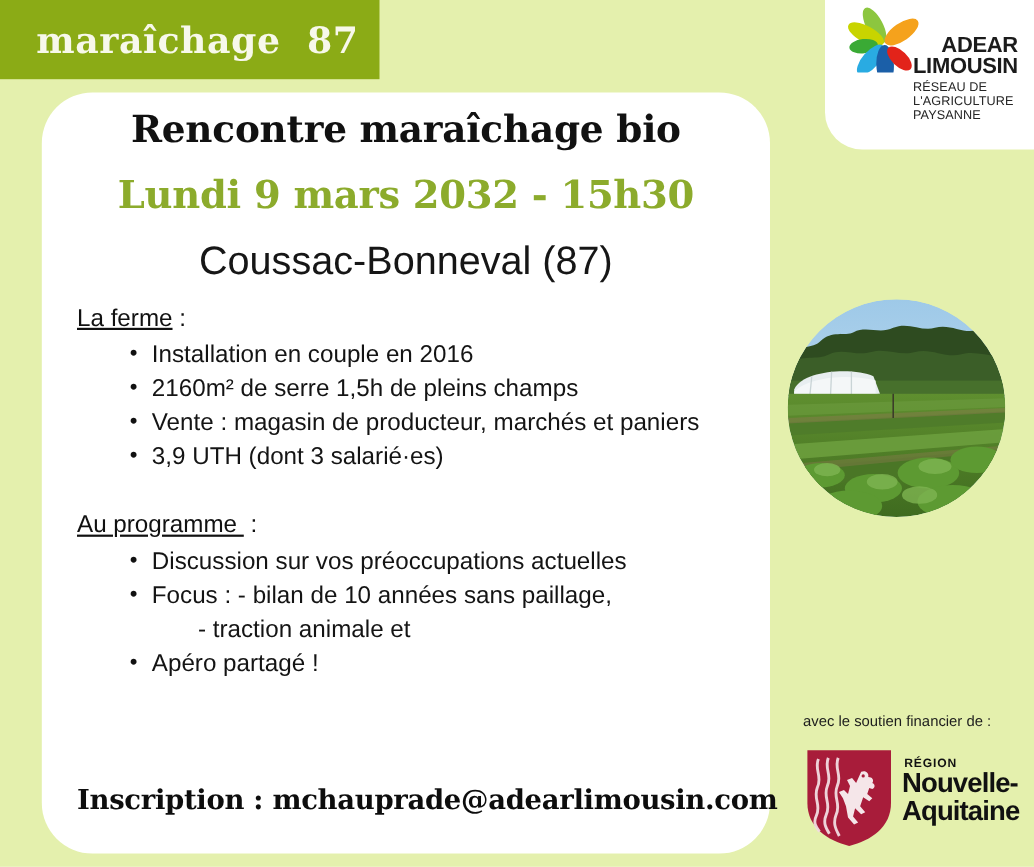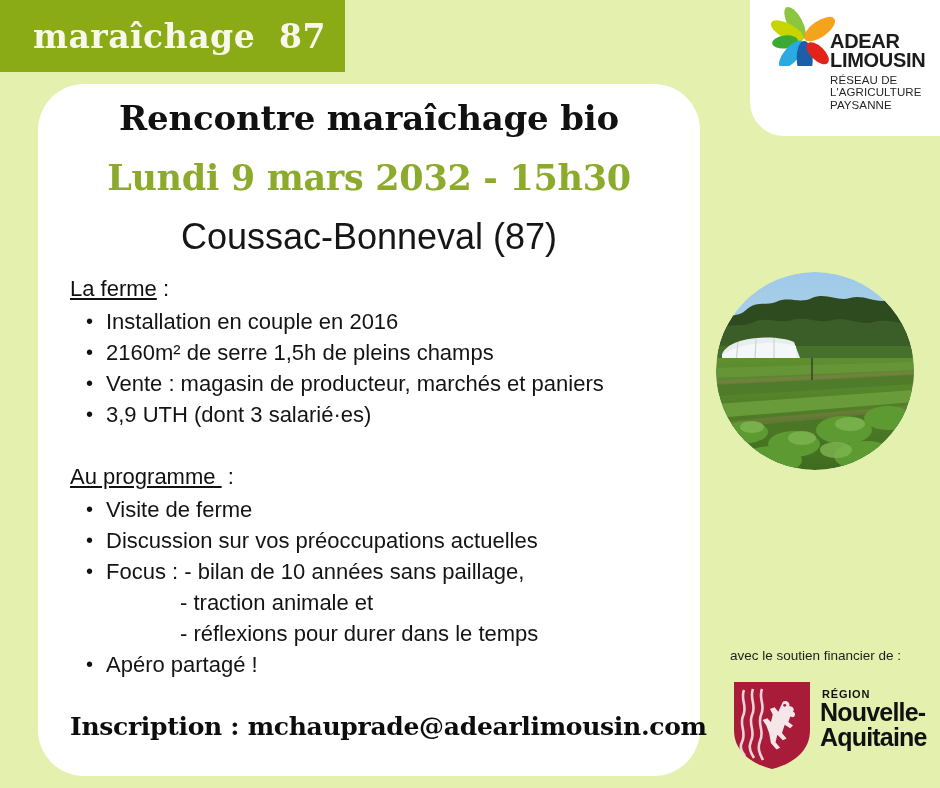--- a/index.html
+++ b/index.html
@@ -39,20 +39,21 @@
     position:absolute;left:10px;top:4px;width:182px;height:130px;
   }
   .petals{position:absolute;left:8px;top:2px;width:72px;height:60px;}
   .adear-name{
     position:absolute;left:70px;top:28px;
     font-family:"Liberation Sans", sans-serif;
     font-weight:bold;
     color:#1b1b1b;
     font-size:20px;line-height:19px;
     letter-spacing:-0.3px;
+    text-align:right;
   }
   .adear-sub{
     position:absolute;left:70px;top:70px;
     font-family:"Liberation Sans", sans-serif;
     color:#262626;
     font-size:11.5px;line-height:12.4px;
     letter-spacing:0.1px;
   }
 
   
@@ -104,20 +105,21 @@
   ul.bullets{
     list-style:none;margin:0;padding:0 0 0 36px;
   }
   ul.bullets li{
     position:relative;
     font-family:"Liberation Sans", sans-serif;
     font-size:22px;
     color:#141414;
     line-height:31px;
     white-space:pre;
+    margin-left:32px;
   }
   ul.bullets li::before{
     content:"•";
     position:absolute;left:-20px;top:0;
     font-size:20px;color:#111;
   }
   li.serifline{font-family:"DejaVu Serif", serif;font-size:21px;}
   .cont-line{
     font-family:"Liberation Sans", sans-serif;
     font-size:22px;color:#141414;line-height:31px;
@@ -212,26 +214,24 @@
           <li>Installation en couple en 2016</li>
           <li>2160m² de serre 1,5h de pleins champs</li>
           <li class="serifline">Vente : magasin de producteur, marchés et paniers</li>
           <li>3,9 UTH (dont 3 salarié·es)</li>
         </ul>
       </div>
 
       <div class="section sec-prog">
         <div class="sec-head"><u>Au programme </u><span> :</span></div>
         <ul class="bullets">
-          <li>Visite de ferme</li>
           <li>Discussion sur vos préoccupations actuelles</li>
           <li>Focus : - bilan de 10 années sans paillage,</li>
         </ul>
         <div class="cont-line">- traction animale et</div>
-        <div class="cont-line">- réflexions pour durer dans le temps</div>
         <ul class="bullets">
           <li>Apéro partagé !</li>
         </ul>
       </div>
 
       <div class="inscription">Inscription : mchauprade@adearlimousin.com</div>
     </div>
   </div>
 
   <div class="photo">

